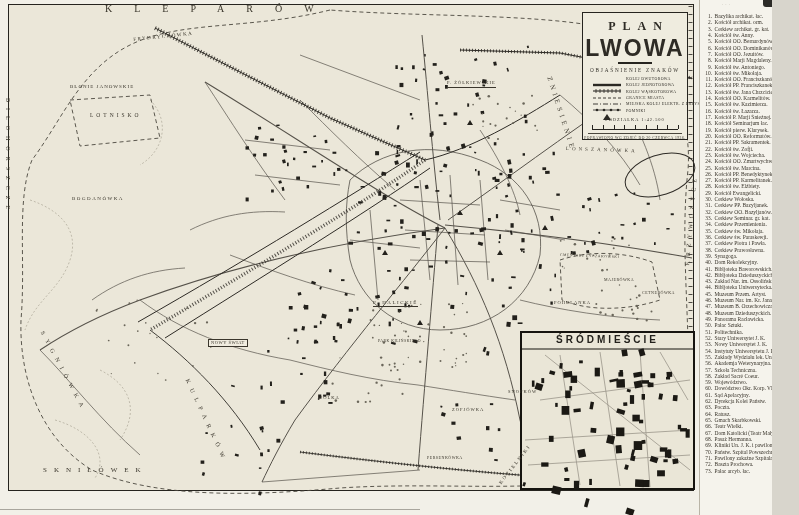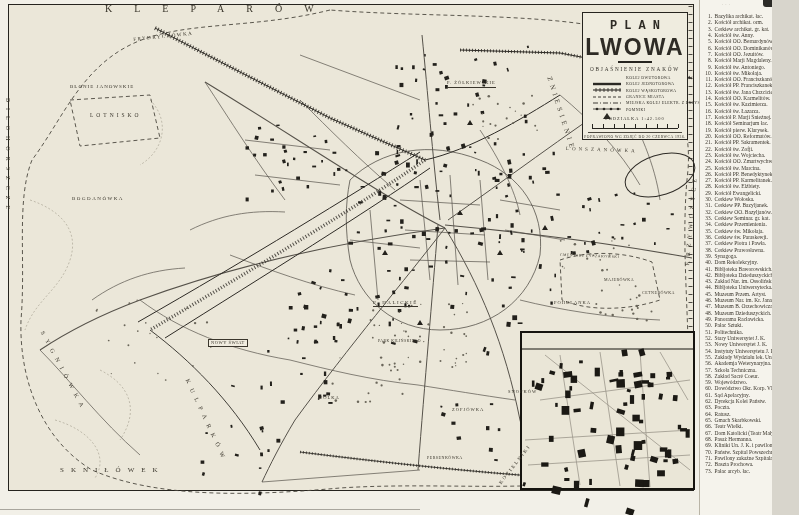--- a/index.html
+++ b/index.html
@@ -10,21 +10,21 @@
              background:#ebe7d9;border:1.2px solid #26241f;box-sizing:border-box;}
   #map-svg{position:absolute;left:0;top:0;}
   
   .map-label{position:absolute;white-space:nowrap;color:#3a362c;font-family:"Liberation Serif",serif;
              transform-origin:0 0;line-height:1;}
   .map-label.underline{border-bottom:0.8px solid #3a362c;padding-bottom:1px;}
   .map-label.boxed{border:0.7px solid #3a362c;padding:0.5px 2px;background:#f0ecdf;}
   
   #title-box{position:absolute;left:582px;top:12px;width:106px;height:128px;background:#efecdf;
              border:1.4px solid #26241f;box-sizing:border-box;text-align:center;}
-  #title-plan{font-family:Liberation Mono, monospace;font-weight:bold;font-size:12px;
+  #title-plan{font-family:Liberation Serif, serif;font-weight:bold;font-size:12px;
               letter-spacing:7px;margin-top:6px;text-indent:7px;}
   #title-lwowa{font-family:"Liberation Sans",sans-serif;font-weight:bold;font-size:23px;
                letter-spacing:2px;margin-top:0px;transform:scaleY(1.08);}
   #title-underline{width:34px;height:1.6px;background:#26241f;margin:1px auto 3px auto;}
   #legend-heading{font-size:5.2px;letter-spacing:1.8px;margin:2px 0 3px 0;color:#33302a;}
   .legend-row{display:flex;align-items:center;height:6.4px;margin:0 0 0 9px;text-align:left;}
   .legend-sym{width:30px;height:8px;flex:0 0 30px;}
   .legend-label{font-size:3.9px;letter-spacing:0.4px;color:#33302a;margin-left:4px;white-space:nowrap;}
   #scale-label{font-size:4.4px;letter-spacing:1px;margin-top:3px;color:#33302a;}
   #scale-bar{position:relative;width:86px;height:5px;margin:2px auto 0 auto;
@@ -616,21 +616,21 @@
   </svg>
 
   <div id="map-labels">
       <div class="map-label" style="left: 105px; top: 4px; font-size: 10px; letter-spacing: 22px;">KLEPARÓW</div>
       <div class="map-label" style="left: 133px; top: 37px; font-size: 5px; letter-spacing: 1.5px; transform: rotate(-6deg);">FRYDRYCHÓWKA</div>
       <div class="map-label" style="left: 70px; top: 84px; font-size: 5px; letter-spacing: 1px;">BŁONIE JANOWSKIE</div>
       <div class="map-label" style="left: 90px; top: 113px; font-size: 5.5px; letter-spacing: 3px;">LOTNISKO</div>
       <div class="map-label" style="left: 11px; top: 98px; font-size: 6px; letter-spacing: 6px; transform: rotate(90deg);">BIŁOHORSZCZE</div>
       <div class="map-label" style="left: 72px; top: 196px; font-size: 5px; letter-spacing: 1.5px;">BOGDANÓWKA</div>
       <div class="map-label" style="left: 45px; top: 330px; font-size: 6px; letter-spacing: 6px; transform: rotate(62deg);">SYGNIÓWKA</div>
-      <div class="map-label" style="left: 60px; top: 467px; font-size: 7px; letter-spacing: 7px;">SKNIŁÓWEK</div>
+      <div class="map-label" style="left: 43px; top: 467px; font-size: 7px; letter-spacing: 7px;">SKNIŁÓWEK</div>
       <div class="map-label" style="left: 190px; top: 378px; font-size: 6px; letter-spacing: 6px; transform: rotate(65deg);">KULPARKÓW</div>
       <div class="map-label boxed" style="left: 208px; top: 339px; font-size: 4.5px; letter-spacing: 0.5px;">NOWY ŚWIAT</div>
       <div class="map-label" style="left: 318px; top: 396px; font-size: 4.5px; letter-spacing: 1px;">WÓLKA</div>
       <div class="map-label" style="left: 452px; top: 408px; font-size: 4.5px; letter-spacing: 1px;">ZOFJÓWKA</div>
       <div class="map-label" style="left: 508px; top: 390px; font-size: 4.5px; letter-spacing: 1px;">SNOPKÓW</div>
       <div class="map-label" style="left: 427px; top: 456px; font-size: 4px; letter-spacing: 0.5px;">PERSENKÓWKA</div>
       <div class="map-label" style="left: 498px; top: 482px; font-size: 5px; letter-spacing: 2px; transform: rotate(-52deg);">KOZIELNIKI</div>
       <div class="map-label" style="left: 554px; top: 301px; font-size: 4.5px; letter-spacing: 1px;">POHULANKA</div>
       <div class="map-label" style="left: 604px; top: 278px; font-size: 4px; letter-spacing: 0.5px;">MAJERÓWKA</div>
       <div class="map-label" style="left: 642px; top: 291px; font-size: 4px; letter-spacing: 0.5px;">CETNERÓWKA</div>
@@ -710,20 +710,21 @@
         <span class="tick" style="left: 43px;"></span>
         <span class="tick" style="left: 53.75px;"></span>
         <span class="tick" style="left: 64.5px;"></span>
         <span class="tick" style="left: 75.25px;"></span>
         <span class="tick" style="left: 86px;"></span>
       </div>
     <div id="legend-divider"></div>
     <div id="legend-note">POPRAWIONO WG ZDJĘĆ DO 20 CZERWCA 1936.</div>
   </div>
 
+  <div id="inset-title">ŚRÓDMIEŚCIE</div>
 
   <div id="index-col">
     <ol id="index-list">
         <li>
           <span class="num">1.</span>
           <span>Bazylika archikat. łac.</span>
         </li>
         <li>
           <span class="num">2.</span>
           <span>Kościół archikat. orm.</span>

